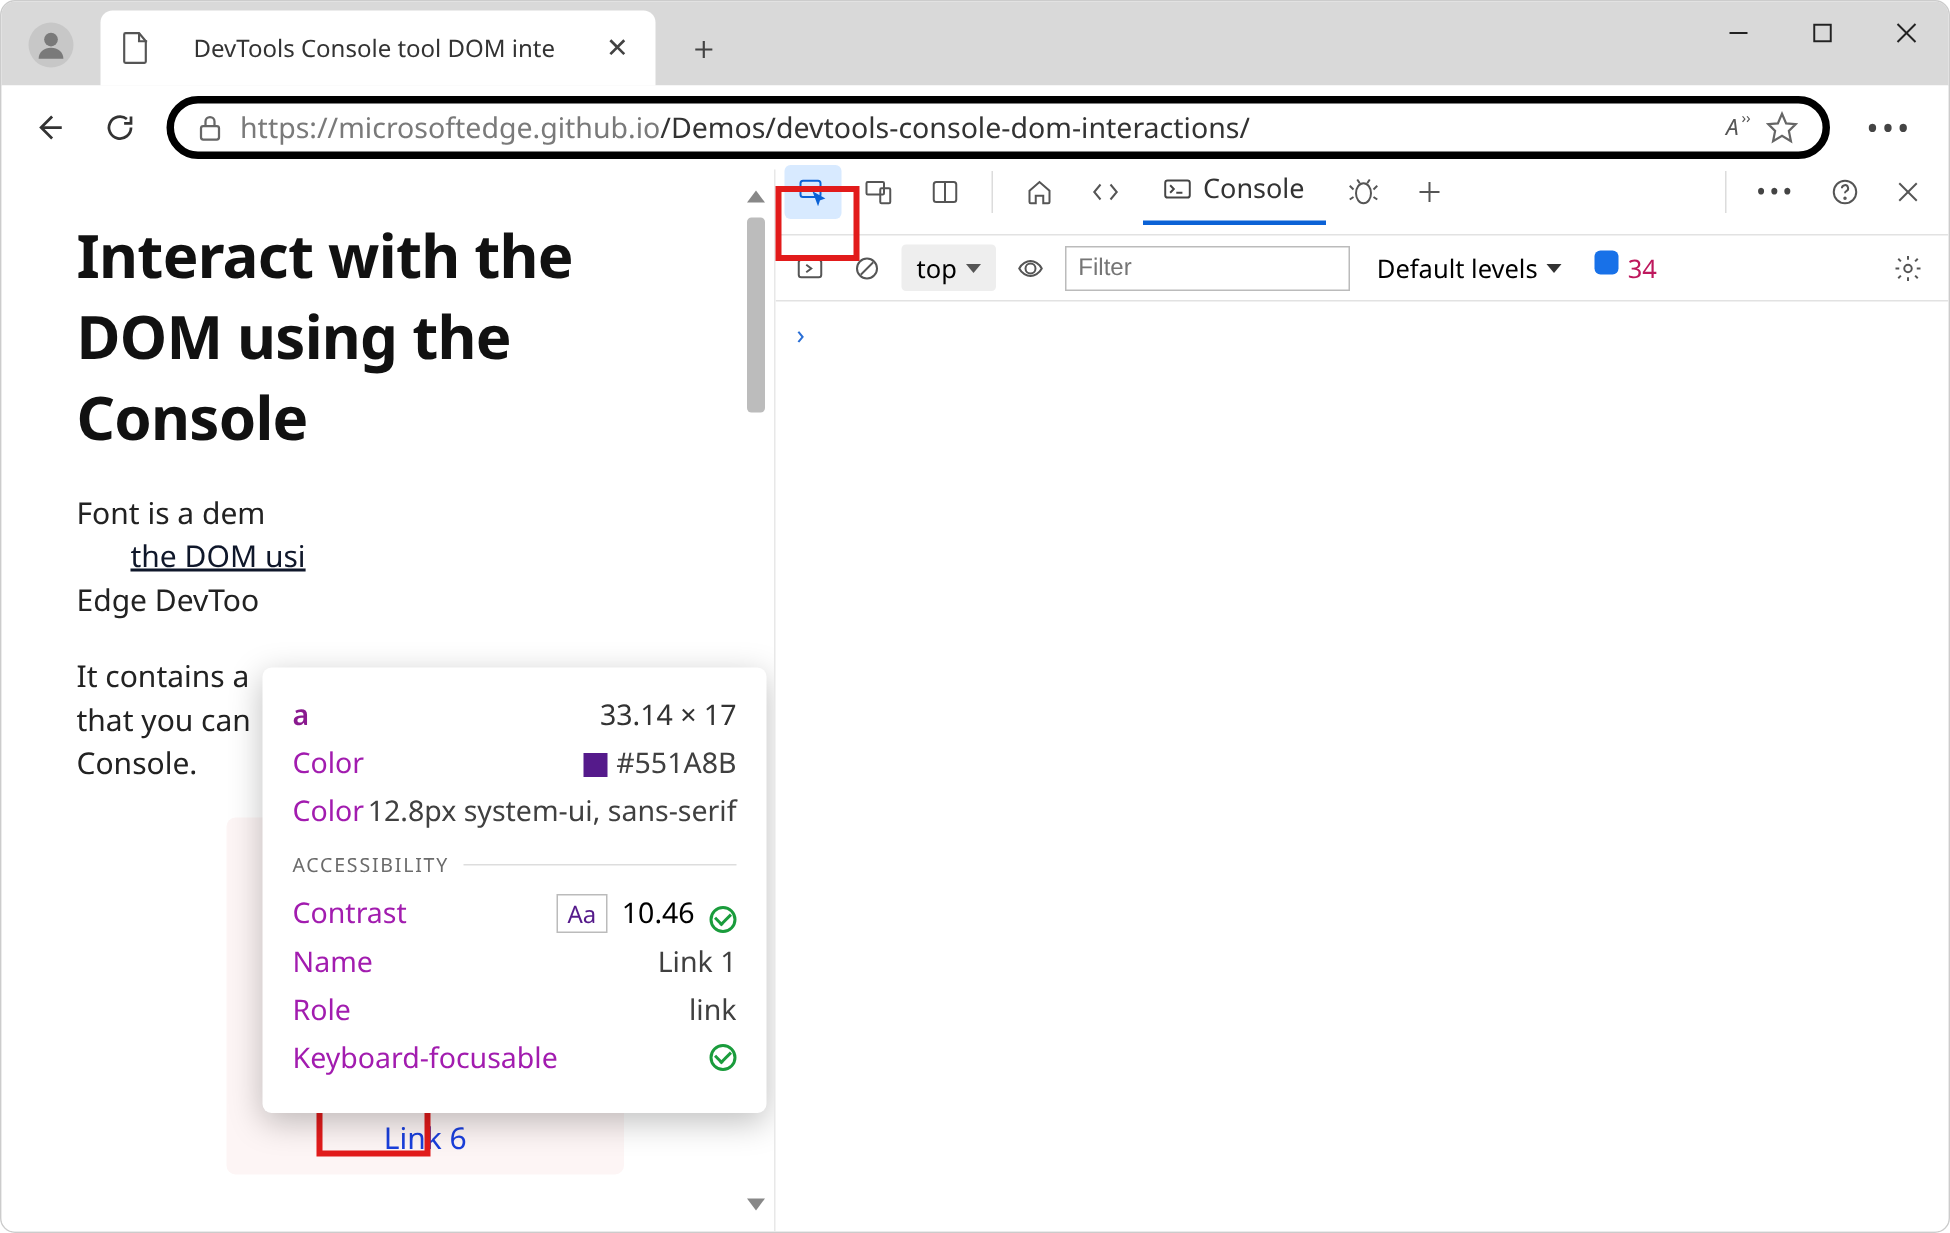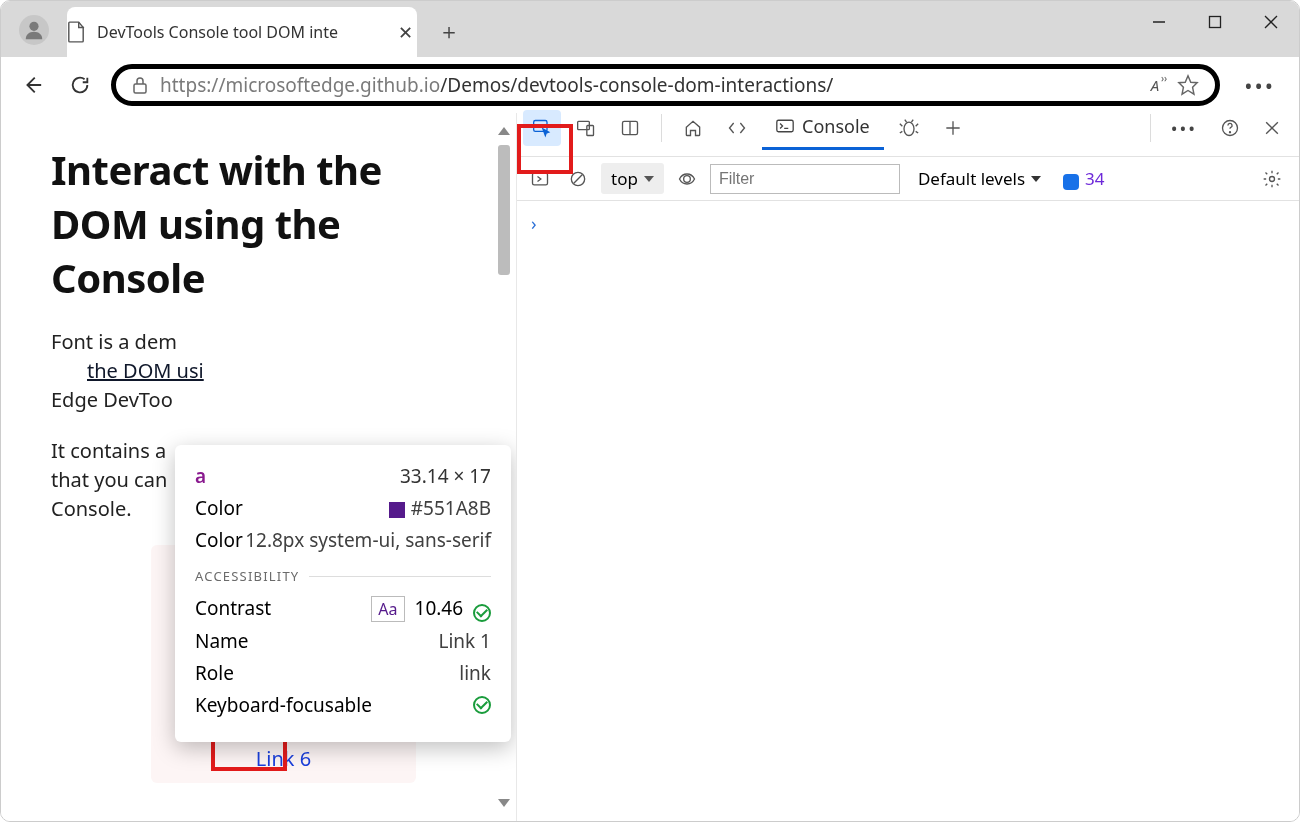--- a/index.html
+++ b/index.html
@@ -3,21 +3,21 @@
 <meta charset="utf-8">
 <style>
   * { box-sizing: border-box; margin: 0; padding: 0; }
   html, body { width: 1300px; height: 822px; font-family: "Segoe UI", system-ui, sans-serif; overflow: hidden; background: #fff; }
   body { border: 1px solid #ccc; border-radius: 10px; }
 
   
   .titlebar { height: 56px; background: #d9d9d9; display: flex; align-items: flex-end; }
   .avatar-circle { width: 30px; height: 30px; background: #c7c7c7; border-radius: 50%; margin: 0 18px 12px 18px; display: flex; align-items: center; justify-content: center; }
   .avatar-circle svg { width: 22px; height: 22px; fill: #7a7a7a; }
-  .tab { height: 50px; background: #fff; border-radius: 8px 8px 0 0; display: flex; align-items: center; padding: 0 0; gap: 12px; min-width: 350px; max-width:380px; position: relative; }
+  .tab { height: 50px; background: #fff; border-radius: 8px 8px 0 0; display: flex; align-items: center; padding: 0 14px; gap: 30px; min-width: 350px; max-width:380px; position: relative; }
   .tab .favicon { width: 18px; height: 22px; }
   .tab-title { font-size: 16px; color: #333; white-space: nowrap; overflow: hidden; text-overflow: ellipsis; flex: 1; }
   .tab-close { font-size: 18px; color: #424242; padding: 4px; }
   .newtab { width: 36px; height: 36px; display:flex; align-items:center; justify-content:center; margin: 0 0 8px 14px; font-size:22px; color:#444; }
   .win-controls { margin-left: auto; display: flex; gap: 0; align-self: flex-start; }
   .win-btn { width: 56px; height: 42px; display:flex; align-items:center; justify-content:center; }
   .win-btn svg { width:14px; height:14px; stroke:#222; stroke-width:1.3; fill:none; }
 
   
   .toolbar { height: 56px; display:flex; align-items:center; padding: 0 14px; gap:14px; background:#fff; }
@@ -49,21 +49,21 @@
   .page-scroll .up, .page-scroll .down { width:0;height:0; border-left:6px solid transparent; border-right:6px solid transparent; margin-left:2px; }
   .page-scroll .up{ border-bottom:8px solid #888; }
   .page-scroll .down{ border-top:8px solid #888; position:absolute; bottom:0;}
   .page-scroll .thumb{ position:absolute; top:18px; left:2px; width:12px; height:130px; background:#bcbcbc; border-radius:3px; }
 
   
   .tooltip { position:absolute; left:174px; top:332px; width:336px; background:#fff; border-radius:6px; box-shadow:0 6px 22px rgba(0,0,0,0.25); padding:18px 20px 18px 20px; font-size:19px; z-index:10;}
   .tt-row { display:flex; justify-content:space-between; align-items:center; margin-bottom:6px; }
   .tt-tag { color:#8a1a8f; font-weight:600; }
   .tt-dim { color:#333; }
-  .tt-label { color:#000000; }
+  .tt-label { color:#a21caf; }
   .tt-val { color:#404040; }
   .swatch { width:16px; height:16px; background:#551A8B; display:inline-block; vertical-align:middle; margin-right:6px; }
   .tt-section { font-size:13px; letter-spacing:1.2px; color:#6b6b6b; margin:14px 0 10px 0; display:flex; align-items:center; gap:10px;}
   .tt-section::after{ content:""; flex:1; height:1px; background:#ddd; }
   .aa-box { border:1px solid #bbb; padding:1px 6px; font-size:16px; color:#551A8B; margin-right:10px;}
   .ok-ic { width:18px;height:18px; border:2px solid #1a9c3c; border-radius:50%; display:inline-flex; align-items:center; justify-content:center; }
   .ok-ic::after{ content:""; width:8px; height:5px; border-left:2px solid #1a9c3c; border-bottom:2px solid #1a9c3c; transform:rotate(-45deg); margin-top:-2px;}
 
   
   .devtools { flex:1; display:flex; flex-direction:column; background:#fff; }
@@ -78,21 +78,21 @@
   .dt-tab.active { border-bottom:3px solid #0b62d6; }
   .dt-tab svg{width:18px;height:14px;stroke:#444;stroke-width:1.6;fill:none;}
   .dt-right { margin-left:auto; display:flex; align-items:center; gap:4px; padding-right:8px;}
 
   .dt-toolbar { height:44px; display:flex; align-items:center; border-bottom:1px solid #e2e2e2; padding:0 8px; gap:8px; font-size:17px; }
   .ctx-sel { background:#eee; padding:4px 10px; border-radius:3px; display:flex; align-items:center; gap:6px; }
   .ctx-sel::after{content:""; width:0;height:0;border-left:5px solid transparent;border-right:5px solid transparent;border-top:6px solid #555;}
   .filter-in { width:190px; height:30px; border:1px solid #bbb; padding:0 8px; font-size:16px; color:#777;}
   .levels { display:flex; align-items:center; gap:6px; margin-left:10px;}
   .levels::after{content:""; width:0;height:0;border-left:5px solid transparent;border-right:5px solid transparent;border-top:6px solid #333;}
-  .issue-badge { display:flex; align-items:flex-end; gap:6px; margin-left:14px; color:#6d28d9; }
+  .issue-badge { display:flex; align-items:flex-start; gap:6px; margin-left:14px; color:#be185d; }
   .issue-dot{ width:16px;height:16px; background:#1871e8; border-radius:4px; position:relative;}
   .gear { margin-left:auto; }
 
   .dt-body { flex:1; padding:10px 14px; }
   .prompt-caret { color:#2a6fd6; font-size:18px; }
 </style>
 </head>
 <body>
 
 <div class="titlebar">

